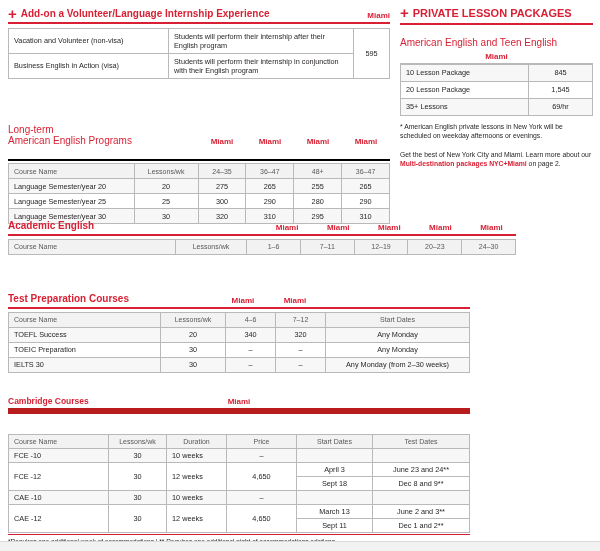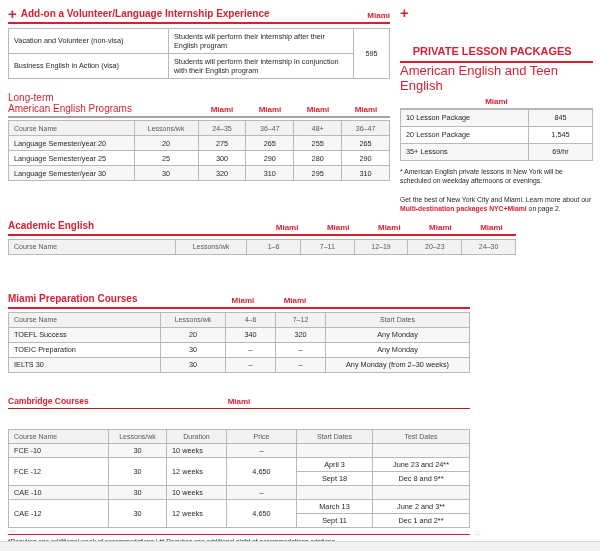--- a/index.html
+++ b/index.html
@@ -34,21 +34,21 @@
   .addon .ttl { display:flex; align-items:center; gap:4px; font-size:10px; }
   .plus { color:#d81f33; font-size:15px; line-height:10px; font-weight:bold; }
   .addon table { margin-top:4px; }
   .addon td { height:25px; }
   .addon .lbl { text-align:left; padding:0 5px; width:160px; }
   .addon .desc { text-align:left; padding:2px 5px; }
   .addon .price { width:36px; }
 
   
   .longterm { position:absolute; left:8px; top:92px; width:382px; }
-  .lt-head { display:flex; align-items:flex-end; border-bottom:2px solid #a3a3a3; padding-bottom:2px; }
+  .lt-head { display:flex; align-items:flex-end; border-bottom:2px solid #000000; padding-bottom:13px;margin-top:32px; }
   .lt-head .t { color:#d81f33; font-size:10px; line-height:1.1; flex:1; }
   .lt-head .cities { display:flex; }
   .lt-head .cities span { width:48px; text-align:center; color:#d81f33; font-weight:bold; font-size:8px; }
   .longterm table { margin-top:2px; }
 
   
   .academic { position:absolute; left:8px; top:220px; width:508px; }
   .ac-head { display:flex; align-items:flex-end; border-bottom:2px solid #d81f33; padding-bottom:2px; }
   .ac-head .t { color:#d81f33; font-size:10px; flex:1; }
   .ac-head .cities span { width:49px; display:inline-block; text-align:center; color:#d81f33; font-weight:bold; font-size:8px; }
@@ -57,34 +57,34 @@
   
   .testprep { position:absolute; left:8px; top:293px; width:462px; }
   .tp-head { display:flex; align-items:flex-end; border-bottom:2px solid #d81f33; padding-bottom:2px; }
   .tp-head .t { color:#d81f33; font-size:10px; flex:1; }
   .tp-head .cities span { width:50px; display:inline-block; text-align:center; color:#d81f33; font-weight:bold; font-size:8px; }
   .tp-head .spacer { width:150px; }
   .testprep table { margin-top:3px; }
 
   
   .cambridge { position:absolute; left:8px; top:396px; width:462px; }
-  .cam-head { display:flex; align-items:flex-end; border-bottom:1px solid #b91c1c; padding-bottom:2px; }
+  .cam-head { display:flex; align-items:flex-end; border-bottom:6px solid #b91c1c; padding-bottom:2px; }
   .cam-head .t { color:#d81f33; font-size:8.5px; font-weight:bold; flex:1; }
   .cam-head .city { width:130px; text-align:center; color:#d81f33; font-weight:bold; font-size:8px; }
   .cambridge table { margin-top:20px; }
   .cambridge td { height:14px; }
 
   .footnote { position:absolute; left:8px; top:534px; width:462px; font-size:6.5px; color:#231f20;
               border-top:1px solid #d81f33; padding-top:3px; }
 
   
   .private { position:absolute; left:400px; top:8px; width:193px; }
   .pv-title { display:flex; align-items:flex-start; gap:4px; border-bottom:2px solid #d81f33; padding-bottom:3px; }
-  .pv-title .t { color:#d81f33; font-weight:bold; font-size:11px; line-height:1.05;margin-top:38px; }
-  .pv-sub { color:#d81f33; font-size:13px; margin-top:0; }
+  .pv-title .t { color:#d81f33; font-weight:bold; font-size:11px; line-height:1.05; }
+  .pv-sub { color:#d81f33; font-size:10px; margin-top:12px; }
   .pv-city { color:#d81f33; font-weight:bold; font-size:8px; text-align:center; margin-top:4px; border-bottom:1px solid #b9b9bb; padding-bottom:2px;}
   .private table { margin-top:0; }
   .private td { height:17px; }
   .private .name { text-align:left; padding-left:5px; }
   .pv-note { font-size:6.8px; line-height:1.35; margin-top:6px; color:#231f20; }
   .pv-promo { font-size:6.8px; line-height:1.4; margin-top:10px; color:#231f20; }
   .pv-promo b { color:#d81f33; }
 
   .footer-strip { position:absolute; left:0; bottom:0; width:600px; height:10px; background:#f2f2f2; border-top:1px solid #d9d9d9; }
 </style>
@@ -188,21 +188,21 @@
         <td style="width:49px">12–19</td>
         <td style="width:49px">20–23</td>
         <td style="width:49px">24–30</td>
       </tr>
     </tbody>
       </table>
   </div>
 
   <div class="testprep">
     <div class="tp-head">
-      <div class="t sec-title">Miami Preparation Courses</div>
+      <div class="t sec-title">Test Preparation Courses</div>
       <div class="cities">
         <span>Miami</span>
         <span>Miami</span>
       </div>
       <div class="spacer"></div>
     </div>
     <table class="tbl">
       <tbody>
           <tr class="hdr">
         <td class="name" style="width:152px">Course Name</td>

